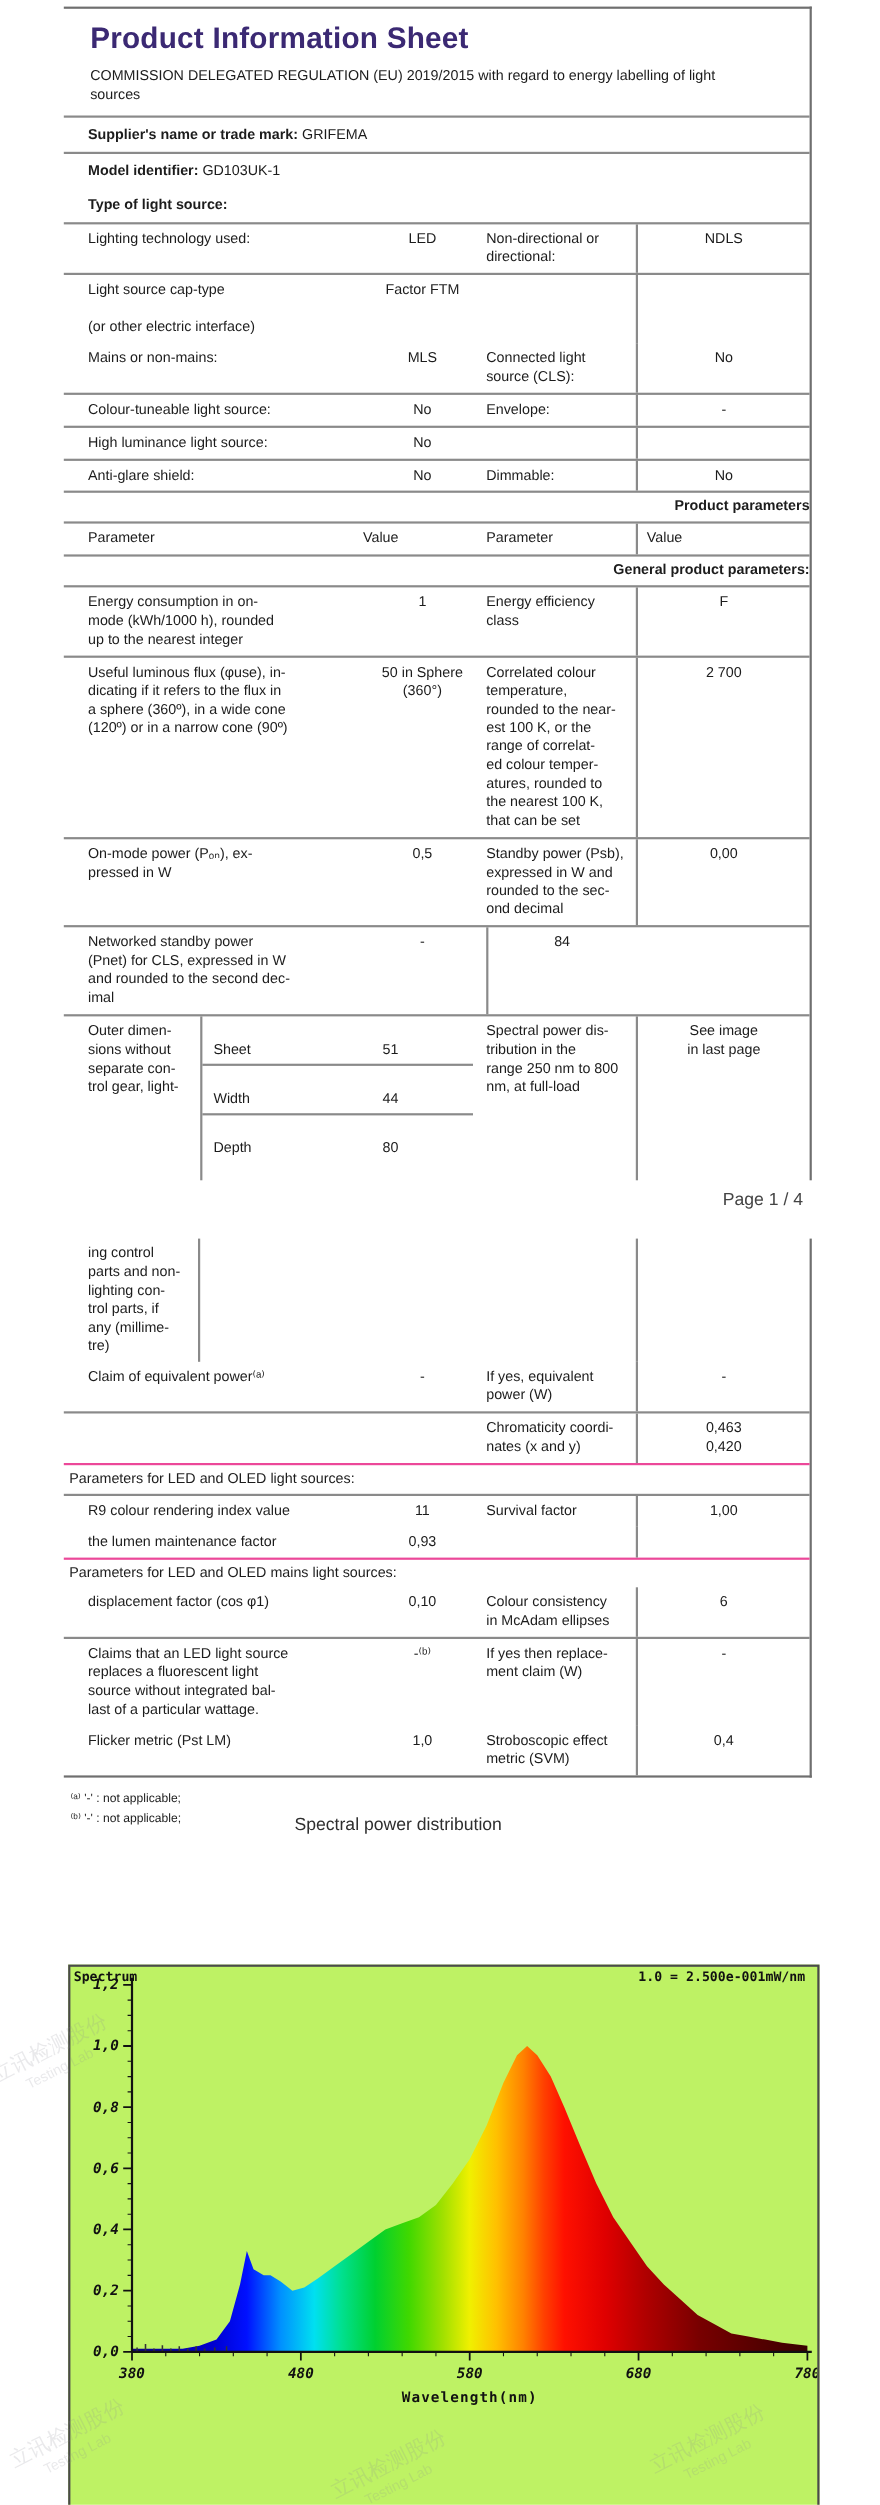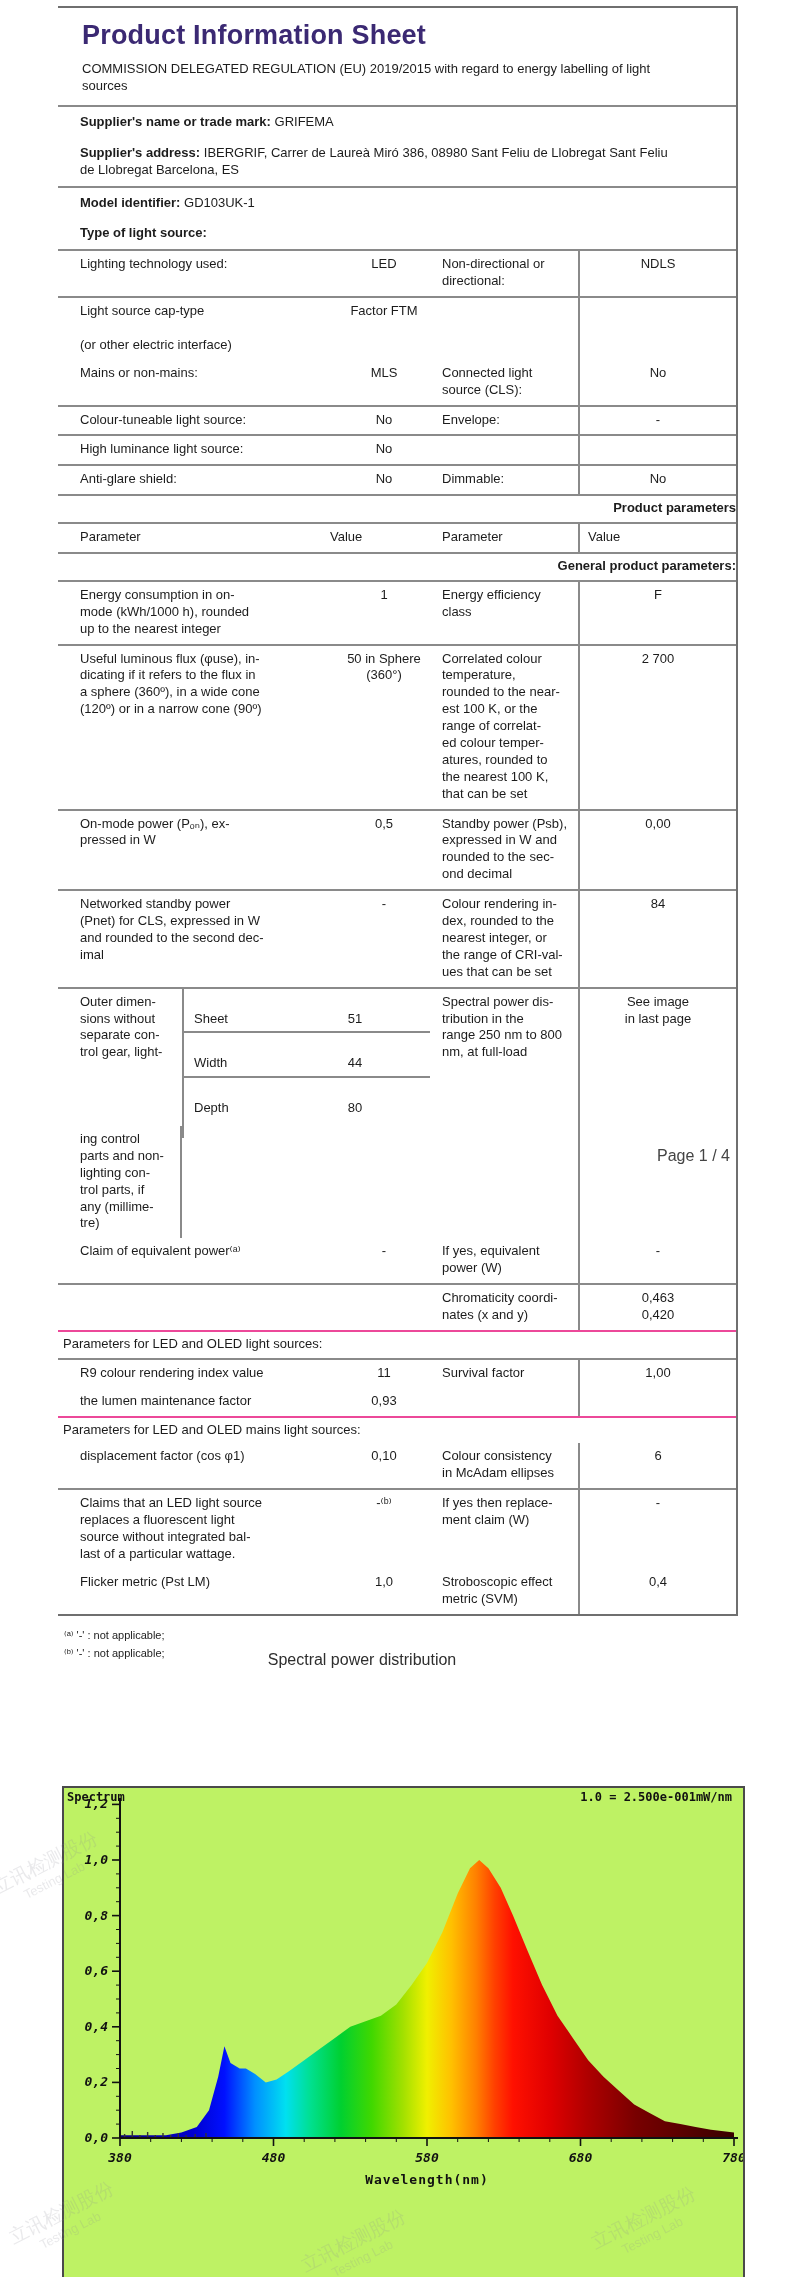--- a/index.html
+++ b/index.html
@@ -74,22 +74,20 @@
 <div class="page" id="page1">
   <div class="tbl" id="tbl1">
     <div class="doc-title">Product Information Sheet</div>
     <div class="reg-text">COMMISSION DELEGATED REGULATION (EU) 2019/2015 with regard to energy labelling of light
 sources</div>
 
     <div class="info-row">
       <span class="info-label">Supplier's name or trade mark:</span>
       <span>GRIFEMA</span>
     </div>
-    <div class="info-row nb" style="white-space:pre-line"><span class="info-label">Supplier's address:</span> <span>IBERGRIF, Carrer de Laureà Miró 386, 08980 Sant Feliu de Llobregat Sant Feliu
-de Llobregat Barcelona, ES</span></div>
 
     <div class="info-row">
       <span class="info-label">Model identifier:</span>
       <span>GD103UK-1</span>
     </div>
     <div class="info-row nb info-label">Type of light source:</div>
 
     <div class="row bt">
       <div class="p1">Lighting technology used:</div>
       <div class="v1">LED</div>
@@ -178,25 +176,20 @@
 rounded to the sec-
 ond decimal</div>
       <div class="v2">0,00</div>
     </div>
     <div class="row bt">
       <div class="p1">Networked standby power
 (Pnet) for CLS, expressed in W
 and rounded to the second dec-
 imal</div>
       <div class="v1">-</div>
-      <div class="p2">Colour rendering in-
-dex, rounded to the
-nearest integer, or
-the range of CRI-val-
-ues that can be set</div>
       <div class="v2">84</div>
     </div>
 
     <div class="dims bt">
       <div class="frag">Outer dimen-
 sions without
 separate con-
 trol gear, light-</div>
       <div class="subtbl">
         <div class="subrow sb">

